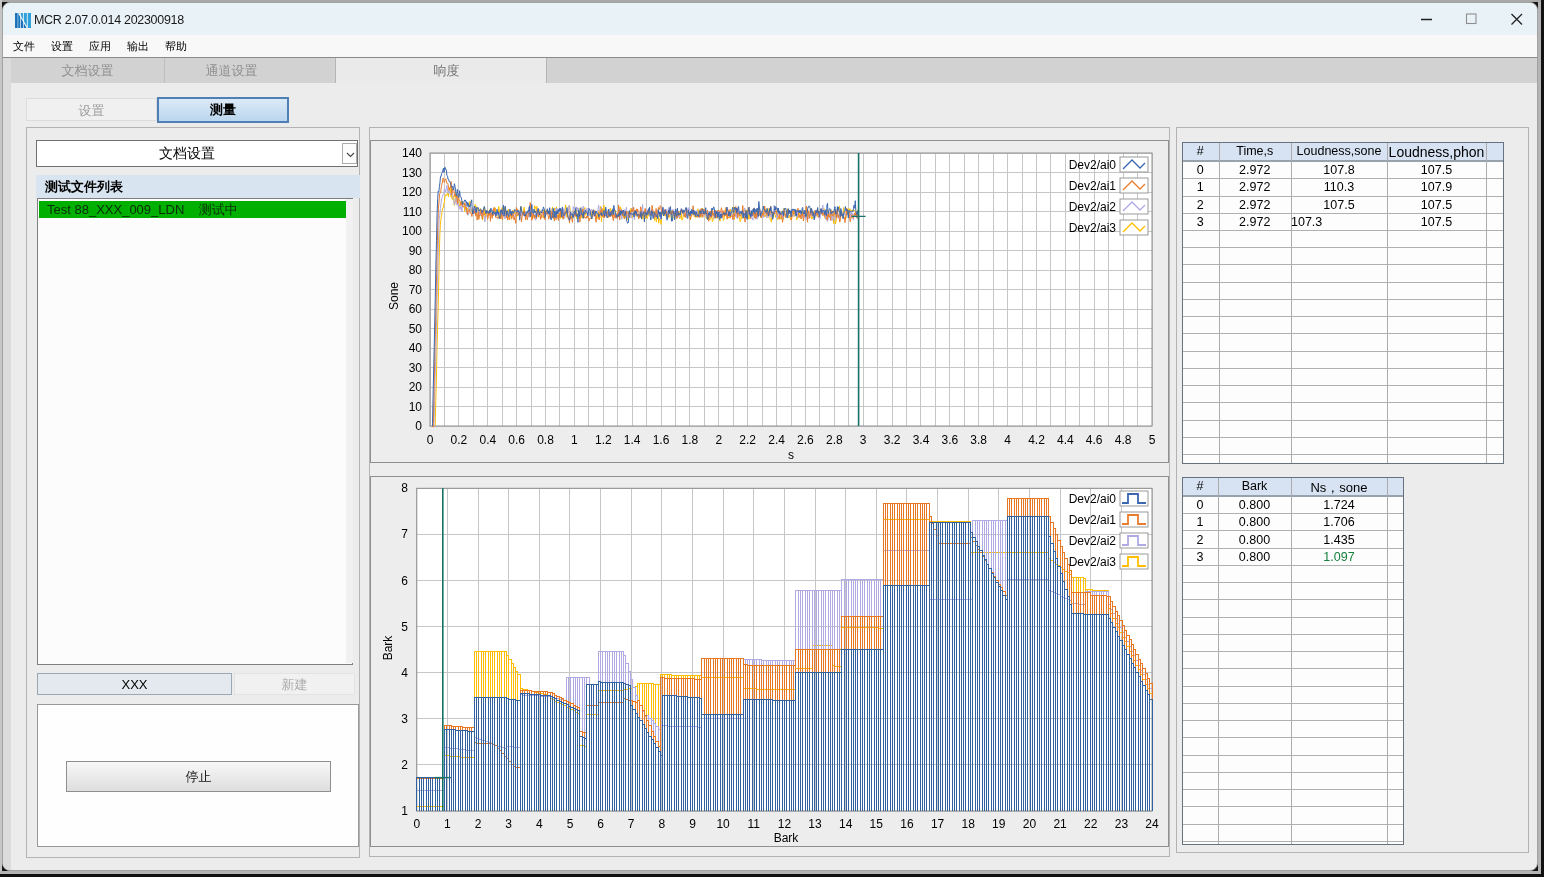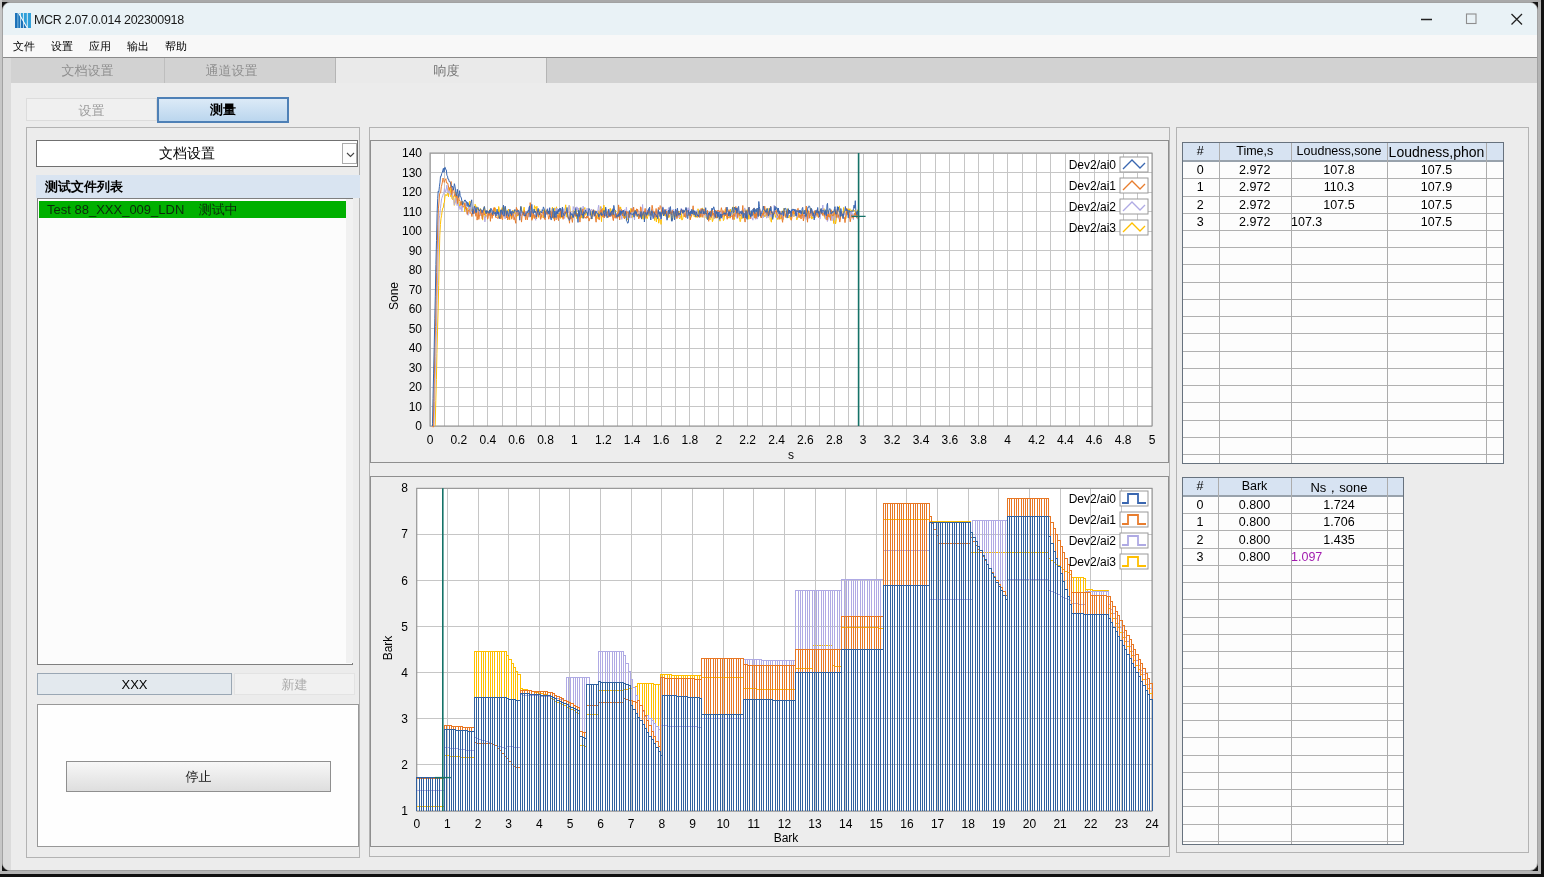--- a/index.html
+++ b/index.html
@@ -271,14 +271,14 @@
     <div class="abs" style="left:1215px;top:495.00px;width:73px;text-align:center;font-size:12.5px;color:#000;">0.800</div>
     <div class="abs" style="left:1288px;top:495.00px;width:96px;text-align:center;font-size:12.5px;color:#000;">1.724</div>
     <div class="abs" style="left:1179px;top:512.25px;width:36px;text-align:center;font-size:12.5px;color:#000;">1</div>
     <div class="abs" style="left:1215px;top:512.25px;width:73px;text-align:center;font-size:12.5px;color:#000;">0.800</div>
     <div class="abs" style="left:1288px;top:512.25px;width:96px;text-align:center;font-size:12.5px;color:#000;">1.706</div>
     <div class="abs" style="left:1179px;top:529.50px;width:36px;text-align:center;font-size:12.5px;color:#000;">2</div>
     <div class="abs" style="left:1215px;top:529.50px;width:73px;text-align:center;font-size:12.5px;color:#000;">0.800</div>
     <div class="abs" style="left:1288px;top:529.50px;width:96px;text-align:center;font-size:12.5px;color:#000;">1.435</div>
     <div class="abs" style="left:1179px;top:546.75px;width:36px;text-align:center;font-size:12.5px;color:#000;">3</div>
     <div class="abs" style="left:1215px;top:546.75px;width:73px;text-align:center;font-size:12.5px;color:#000;">0.800</div>
-    <div class="abs" style="left:1288px;top:546.75px;width:96px;font-size:12.5px;color:#a21caf;">1.097</div>
+    <div class="abs" style="left:1288px;top:546.75px;width:96px;text-align:center;font-size:12.5px;color:#15803d;">1.097</div>
 </div>
 
 </body></html>

